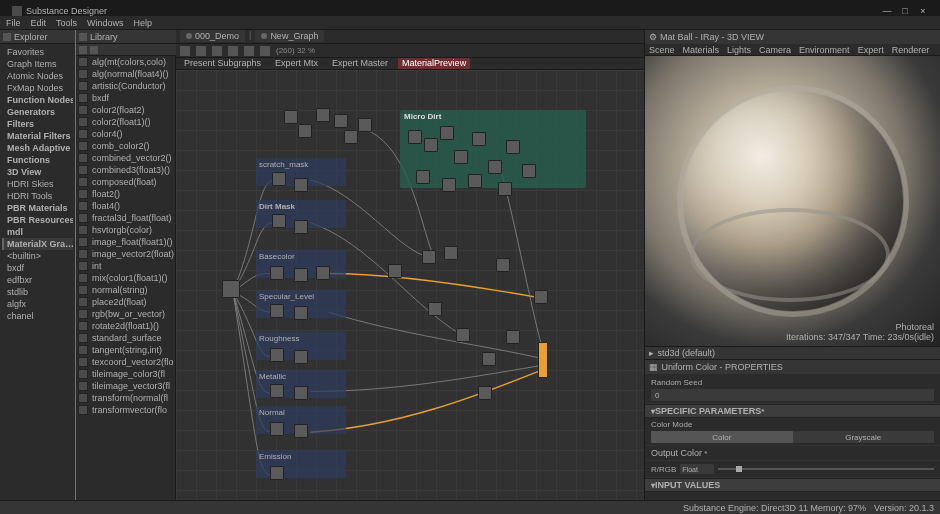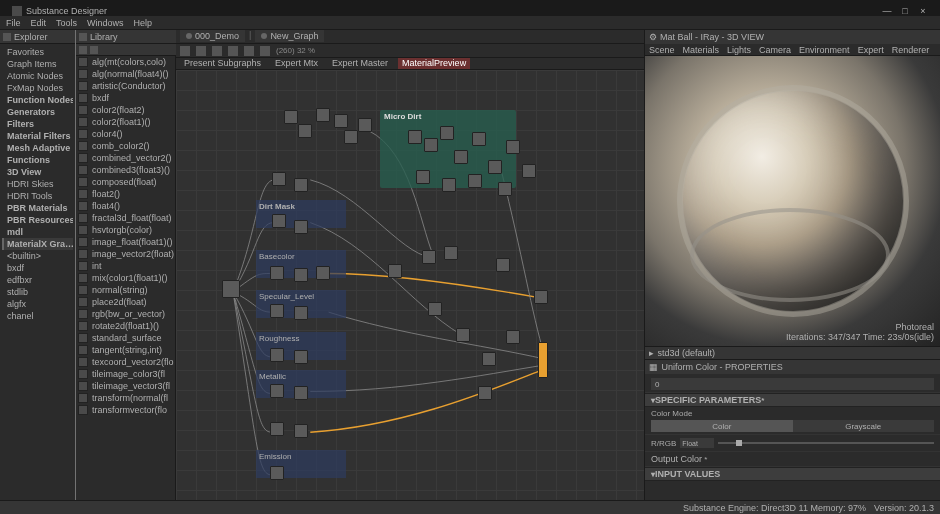--- a/index.html
+++ b/index.html
@@ -31,21 +31,21 @@
 .tb-row{height:14px;background:#2b2b2b;display:flex;align-items:center;padding:0 4px;gap:6px;border-bottom:1px solid #1a1a1a}
 .tb-ic{width:10px;height:10px;background:#555}
 .readout{font-size:8px;color:#888}
 .breadcrumb{height:12px;background:#2b2b2b;display:flex;padding:0 4px;gap:6px;border-bottom:1px solid #1a1a1a;font-size:8px}
 .bc{padding:0 4px}
 .bc.active{background:#6b3030;color:#fff}
 .graph{flex:1;position:relative;background:#313131;background-image:linear-gradient(#3a3a3a 1px,transparent 1px),linear-gradient(90deg,#3a3a3a 1px,transparent 1px);background-size:20px 20px;overflow:hidden}
 .grp{position:absolute;border-radius:2px;padding:2px 4px}
 .grp-lbl{font-size:8px;color:#ddd;font-weight:bold}
 .g-scratch{left:92px;top:22px;width:112px;height:56px;background:rgba(90,75,65,0.75)}
-.g-dirt{left:204px;top:40px;width:136px;height:78px;background:rgba(40,95,80,0.78)}
+.g-dirt{left:224px;top:40px;width:186px;height:78px;background:rgba(40,95,80,0.78)}
 .blue-grp{position:absolute;left:80px;width:90px;height:28px;background:rgba(45,60,95,0.7);padding:2px 3px;font-size:8px}
 .node{position:absolute;width:14px;height:14px;background:#5a5a5a;border:1px solid #222;border-radius:1px}
 .node.big{width:18px;height:18px}
 .node.orange{background:#e8a030;width:10px;height:36px}
 svg.wires{position:absolute;inset:0;pointer-events:none}
 .right-col{width:296px;display:flex;flex-direction:column;border-left:1px solid #1a1a1a;background:#2b2b2b}
 .v3d-hdr{height:14px;background:#353535;display:flex;align-items:center;padding:0 4px;gap:3px}
 .v3d-sub{height:12px;background:#2b2b2b;display:flex;align-items:center;padding:0 4px;gap:8px;font-size:8px;border-bottom:1px solid #1a1a1a}
 .v3d{height:290px;background:radial-gradient(circle at 42% 38%,#ddd5c8 0%,#b8ad9a 30%,#7a746a 55%,#3a3a3a 72%,#232323 100%);position:relative;display:flex;align-items:center;justify-content:center}
 .sphere{width:222px;height:222px;border-radius:50%;background:radial-gradient(circle at 36% 30%,#f2ede4 0%,#d8ceba 22%,#b8a992 42%,#8a8278 60%,#5a5752 78%,#3e3c38 100%);box-shadow:inset -30px -30px 60px rgba(0,0,0,0.5),inset 20px 20px 40px rgba(255,255,255,0.2);position:relative}
@@ -421,25 +421,27 @@
           <path d="M190 60 C230 80 240 150 252 180" fill="none" stroke="#888" stroke-width="0.8"></path>
           <path d="M320 100 C340 180 350 240 362 280" fill="none" stroke="#888" stroke-width="0.8"></path>
           <path d="M132 108 C180 120 220 180 250 184" fill="none" stroke="#888" stroke-width="0.8"></path>
           <path d="M132 150 C190 170 230 230 280 260" fill="none" stroke="#888" stroke-width="0.8"></path>
           <path d="M132 316 C220 316 300 300 362 290" fill="none" stroke="#888" stroke-width="0.8"></path>
           <path d="M132 356 C230 350 320 310 362 294" fill="none" stroke="#e8a030" stroke-width="1.4"></path>
         </svg>
       <div class="grp g-dirt">
           <div class="grp-lbl">Micro Dirt</div>
         </div>
+    <div class="blue-grp" style="top: 88px;">scratch_mask</div>
         <div class="blue-grp" style="top: 130px; font-weight: bold;">Dirt Mask</div>
         <div class="blue-grp" style="top: 180px;">Basecolor</div>
         <div class="blue-grp" style="top: 220px;">Specular_Level</div>
         <div class="blue-grp" style="top: 262px;">Roughness</div>
         <div class="blue-grp" style="top: 300px;">Metallic</div>
+        <div class="blue-grp" style="top: 336px;">Normal</div>
         <div class="blue-grp" style="top: 380px;">Emission</div>
         <div class="node big" style="left: 46px; top: 210px;"></div>
         <div class="node" style="left: 108px; top: 40px;"></div>
         <div class="node" style="left: 122px; top: 54px;"></div>
         <div class="node" style="left: 140px; top: 38px;"></div>
         <div class="node" style="left: 158px; top: 44px;"></div>
         <div class="node" style="left: 168px; top: 60px;"></div>
         <div class="node" style="left: 182px; top: 48px;"></div>
         <div class="node" style="left: 232px; top: 60px;"></div>
         <div class="node" style="left: 248px; top: 68px;"></div>
@@ -507,42 +509,43 @@
         <div>Iterations: 347/347   Time: 23s/0s(idle)</div>
       </div>
     </div>
     <div class="drop">▸ <span>std3d (default)</span></div>
     <div class="prop-hdr">
         <span>▦</span> 
         <span>Uniform Color - PROPERTIES</span>
       </div>
     <div class="props">
       <div class="prow">
+          <span class="lbl">Random Seed</span>
           <div class="val">0</div>
         </div>
       <div class="sect">▾ <span>SPECIFIC PARAMETERS</span> *</div>
       <div class="prow">
           <span class="lbl">Color Mode</span>
         <div class="toggle">
           <div class="on">Color</div>
           <div>Grayscale</div>
         </div>
       </div>
       <div class="prow">
+          <span class="lbl"><span>Output Color</span> *</span>
+        </div>
+      <div class="prow">
         <div class="slider-row">
           <span class="lbl">R/RGB</span>
           <div class="sel">Float</div>
           <div class="track">
               <div class="hndl"></div>
             </div>
         </div>
       </div>
-      <div class="prow">
-          <span class="lbl"><span>Output Color</span> *</span>
-        </div>
       <div class="sect">▾ <span>INPUT VALUES</span></div>
     </div>
   </div>
 </div>
 
 <div class="status">
   <span>Substance Engine: Direct3D 11  Memory: 97%</span>
   <span>Version: 20.1.3</span>
 </div>
 

